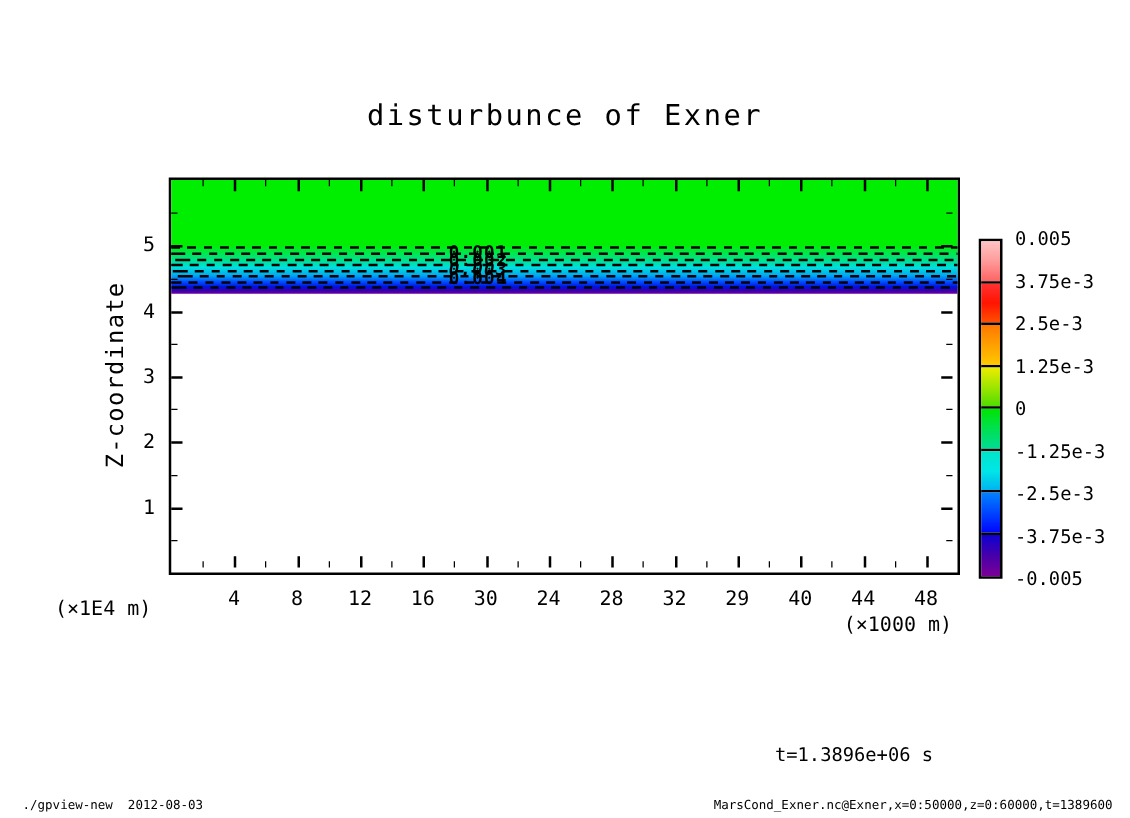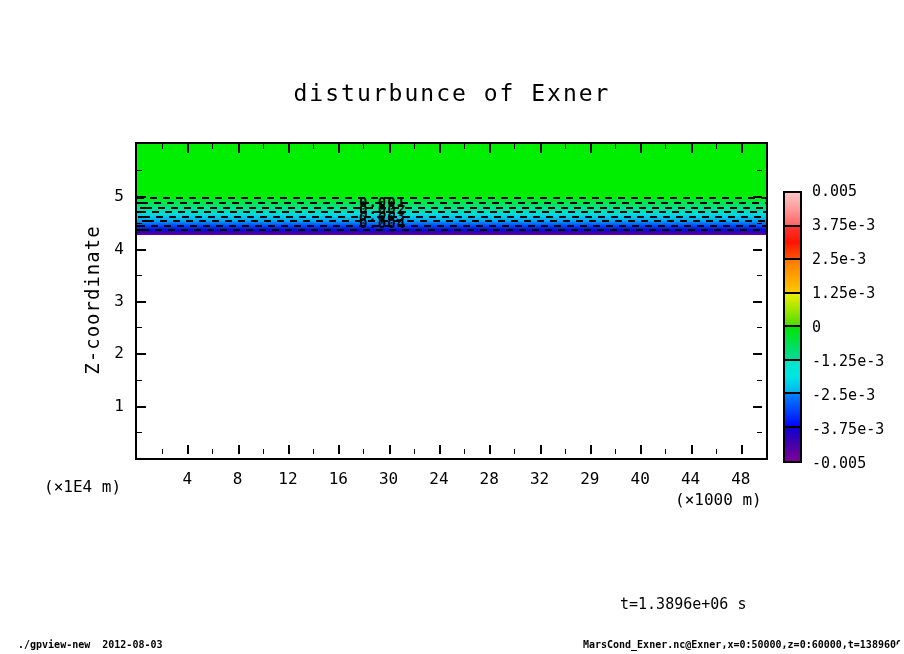--- a/index.html
+++ b/index.html
@@ -38,23 +38,23 @@
   .y-axis-label{
     top:300px;left:92px;font-size:19px;letter-spacing:1px;white-space:pre;
     transform:translate(-50%,-50%) rotate(-90deg);transform-origin:center;
   }
   .colorbar{left:783px;top:191px;width:19px;height:272px;border:2px solid #000;box-sizing:border-box;}
   .cb-box{box-sizing:border-box;border-bottom:2px solid #000;}
   .cb-box:last-child{border-bottom:none;}
   .cb-label{position:absolute;left:812px;font-size:15px;line-height:16px;white-space:pre;}
   .note-contour{top:564px;left:0;width:904px;text-align:center;font-size:15.5px;letter-spacing:0.5px;white-space:pre;}
   .note-time{top:595px;left:604px;font-size:15px;white-space:pre;margin-left:16px;}
-  .footer{top:639px;font-size:10px;font-weight:bold;white-space:pre;}
+  .footer{top:639px;font-size:10px;font-weight:normal;white-space:pre;}
   .footer-left{left:18px;}
-  .footer-right{right:2px;}
+  .footer-right{right:14px;}
 </style>
 </head>
 <body>
 
 <div class="canvas">
 
   <div class="abs plot-title">disturbunce of Exner</div>
 
   <div class="abs plot">
     <div class="abs fill"></div>

